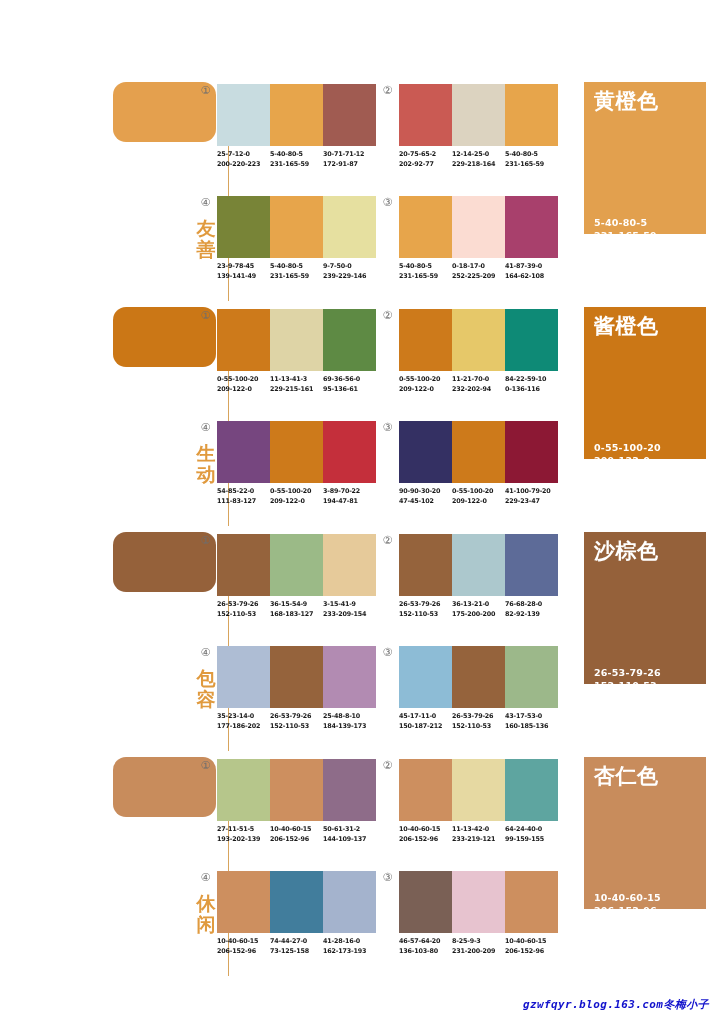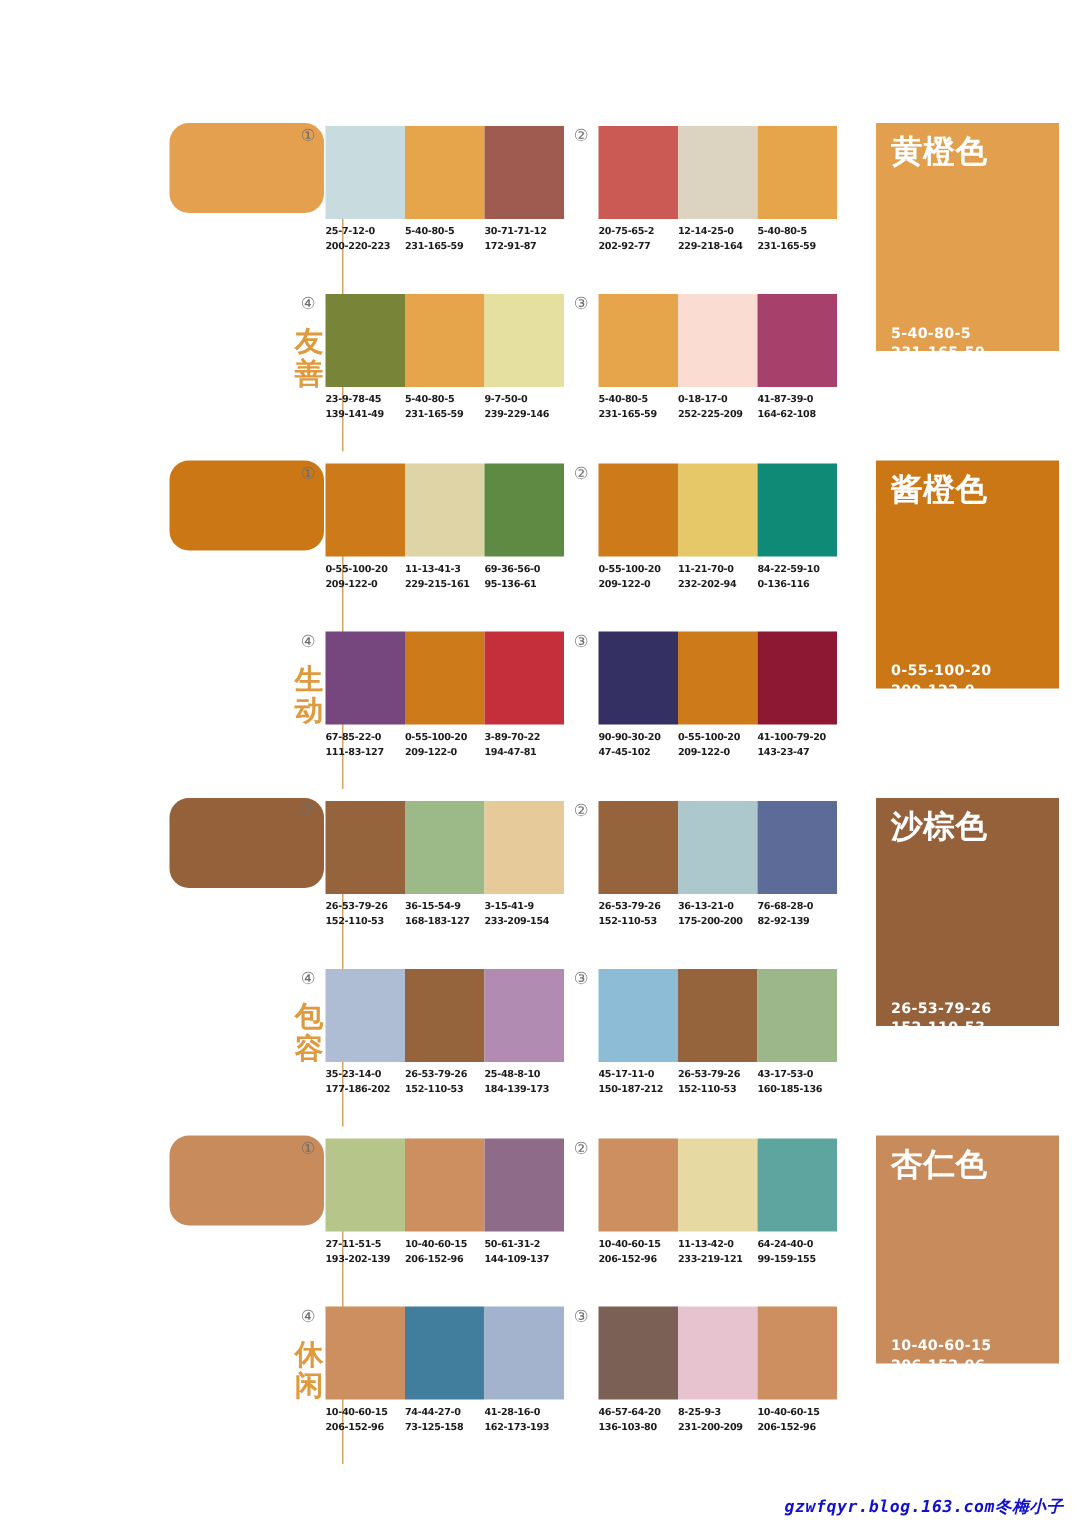--- a/index.html
+++ b/index.html
@@ -269,21 +269,21 @@
       </div>
       <div class="palette" style="left: 217px; top: 116px;">
         <div class="pal-num" style="border: none; font-size: 11px; line-height: 11px; left: -17px;">④</div>
         <div class="pal-bars">
           <i style="background: rgb(118, 70, 127);"></i>
           <i style="background: rgb(205, 122, 27);"></i>
           <i style="background: rgb(196, 47, 59);"></i>
         </div>
         <div class="pal-codes">
           <div class="code">
-            <b>67-85-22-0</b>
+            <b>54-85-22-0</b>
             <b>111-83-127</b>
           </div>
           <div class="code">
             <b>0-55-100-20</b>
             <b>209-122-0</b>
           </div>
           <div class="code">
             <b>3-89-70-22</b>
             <b>194-47-81</b>
           </div>
@@ -300,21 +300,21 @@
           <div class="code">
             <b>90-90-30-20</b>
             <b>47-45-102</b>
           </div>
           <div class="code">
             <b>0-55-100-20</b>
             <b>209-122-0</b>
           </div>
           <div class="code">
             <b>41-100-79-20</b>
-            <b>143-23-47</b>
+            <b>229-23-47</b>
           </div>
         </div>
       </div>
       <div class="brand" style="background: rgb(203, 119, 22);">
         <div class="brand-name">酱橙色</div>
         <div class="brand-codes">
           <b>0-55-100-20</b>
           <b>209-122-0</b>
         </div>
       </div>

